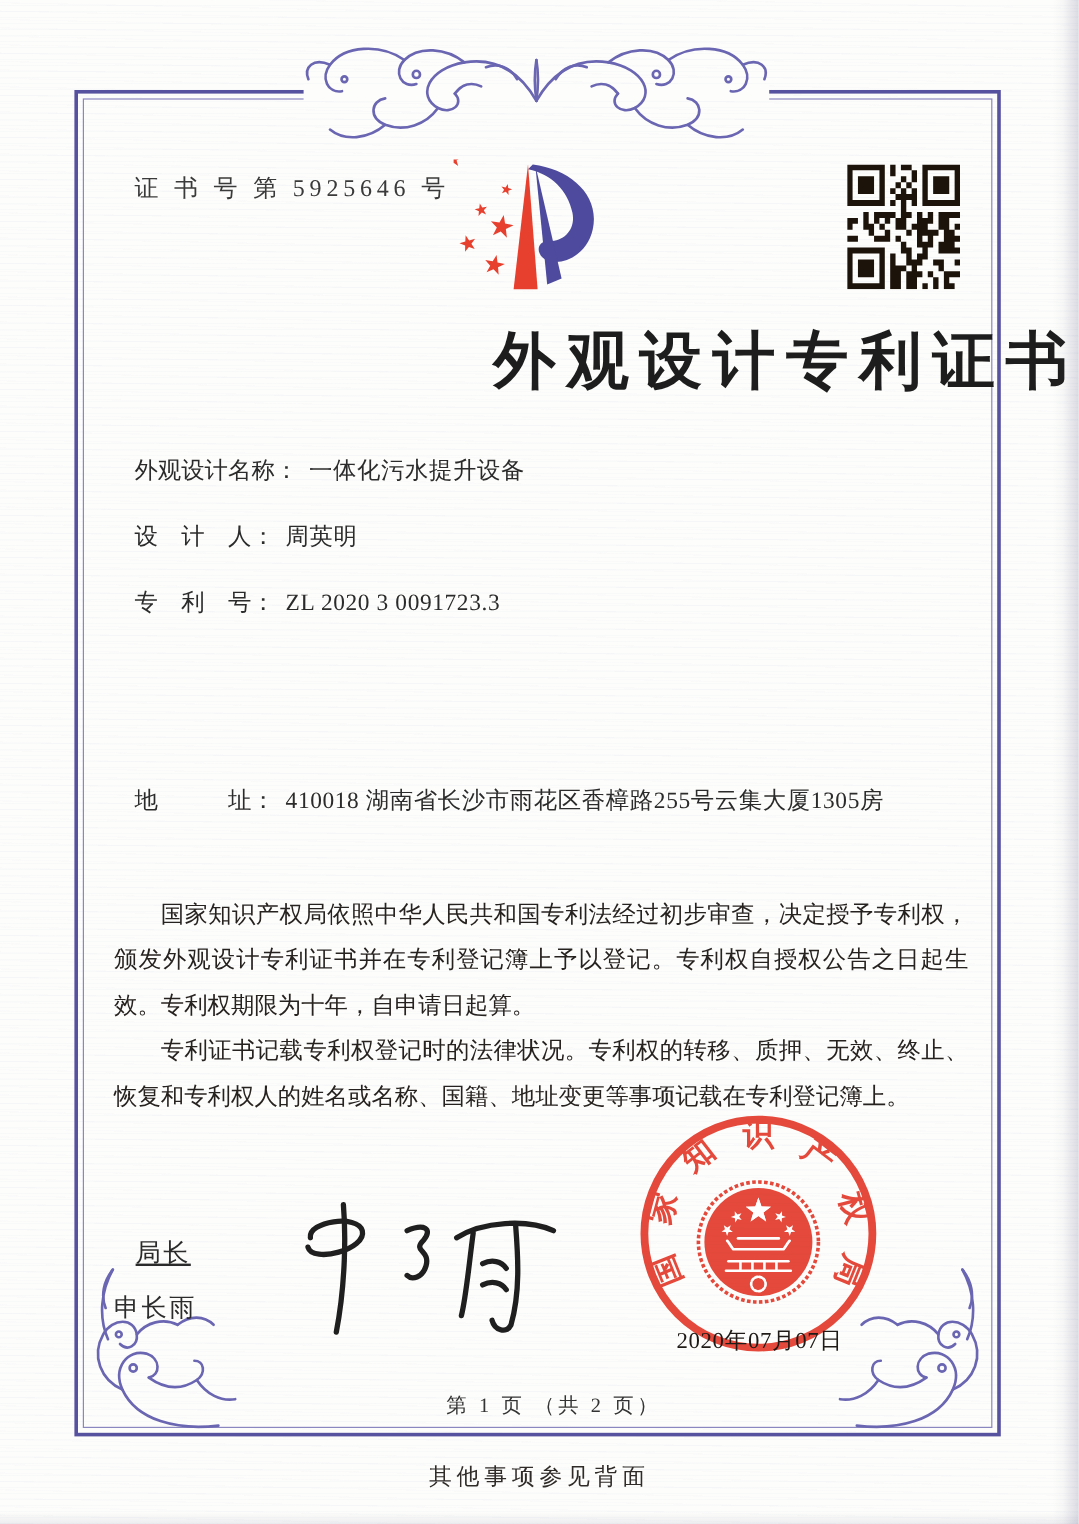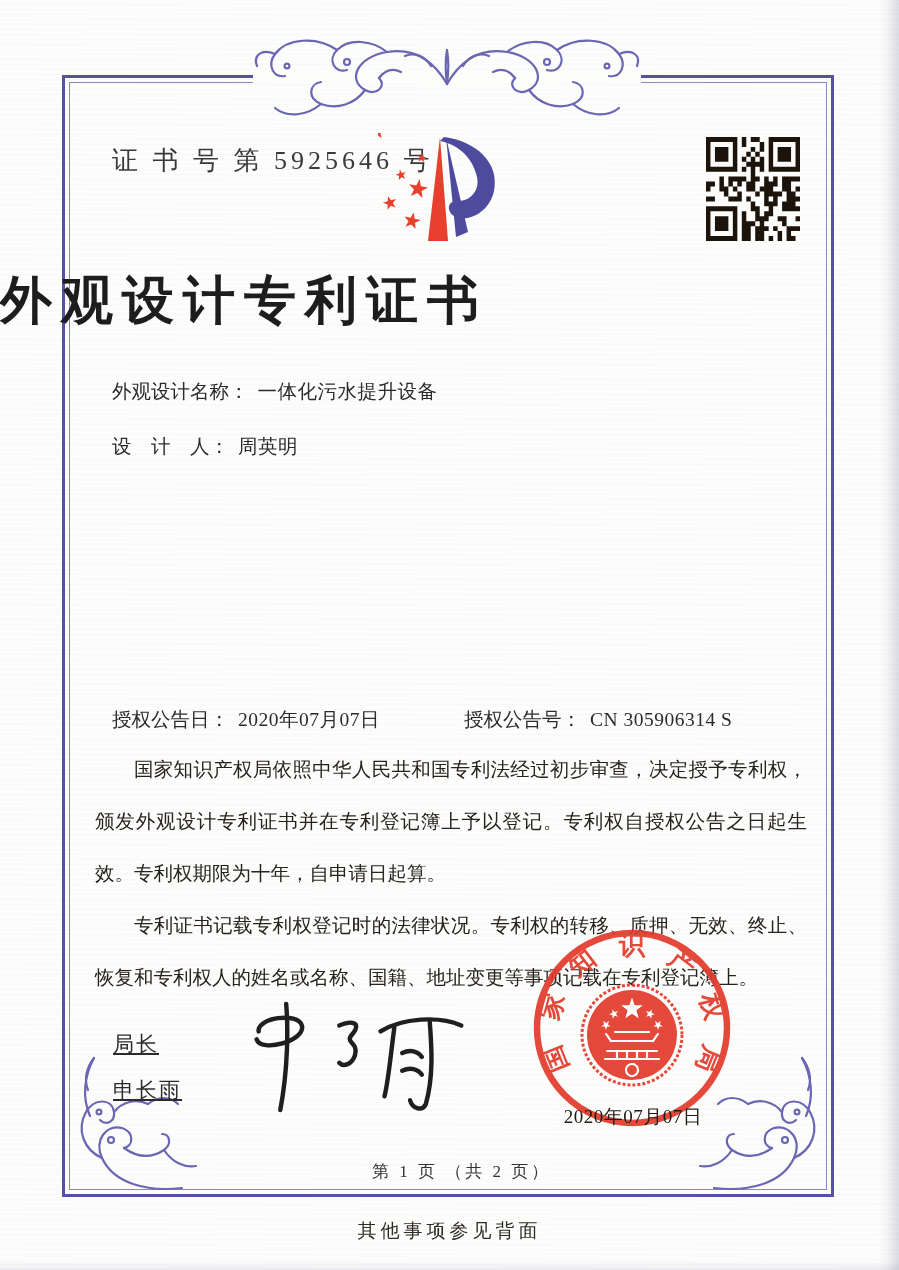--- a/index.html
+++ b/index.html
@@ -18,39 +18,39 @@
   .scan-edge-bottom { position:absolute; left:0; bottom:0; width:100%; height:10px;
     background:linear-gradient(to top, rgba(95,95,140,0.10), transparent); }
 
   
   .frame-outer { position:absolute; left:62px; top:75px; width:772px; height:1122px;
     border:3px solid #57529f; }
   .frame-inner { position:absolute; left:69px; top:82px; width:758px; height:1108px;
     border:1px solid #8a86c0; }
   .ornament { position:absolute; pointer-events:none; }
 
-  .cert-no { position:absolute; left:112px; top:143px; font-size:26px; letter-spacing:4px; color:#3a3a3a; }
+  .cert-no { position:absolute; left:112px; top:143px; font-size:20px; letter-spacing:4px; color:#3a3a3a; }
 
   .logo-box { position:absolute; left:378px; top:133px; width:132px; height:110px; }
   .qr-box { position:absolute; left:706px; top:137px; width:94px; height:104px; }
 
-  .doc-title { position:absolute; left:0; top:266px; width:830px; text-align:left;
+  .doc-title { position:absolute; left:0; top:266px; width:899px; text-align:right;
     font-size:52px; font-weight:700; letter-spacing:9px; color:#1d1d1d; }
 
   .field-row { position:absolute; left:112px; white-space:nowrap; font-size:19.5px; color:#2b2b2b; }
   .flabel { display:inline-block; }
   .fvalue { margin-left:9px; letter-spacing:0.5px; }
   .pair2 { position:absolute; left:352px; white-space:nowrap; }
 
   .body-text { position:absolute; left:95px; top:744px; width:712px;
-    font-size:19.5px; line-height:52px; text-align:justify; color:#262220; }
+    font-size:19.5px; line-height:38px; text-align:justify; color:#262220; }
   .body-text p { text-indent:2em; }
 
   .signer-title { position:absolute; left:113px; top:1030px; font-size:21px; letter-spacing:2px;text-decoration:underline; }
-  .signer-name  { position:absolute; left:113px; top:1076px; font-size:21px; letter-spacing:2px;text-decoration:underline; }
+  .signer-name  { position:absolute; left:95px; top:1076px; font-size:21px; letter-spacing:2px; }
   .signature-box { position:absolute; left:235px; top:998px; width:240px; height:118px; }
 
   .seal-box { position:absolute; left:527px; top:923px; width:210px; height:210px; opacity:0.92; }
   .seal-char { font-size:26px; font-weight:700; fill:#e23a2b; }
   .seal-date { position:absolute; left:538px; top:1104px; width:190px; text-align:center;
     font-size:19px; color:#1e1a17; letter-spacing:0.5px; }
 
   .page-no { position:absolute; left:12px; top:1160px; width:899px; text-align:center;
     font-size:17px; letter-spacing:3px; color:#333; }
   .back-note { position:absolute; left:0; top:1218px; width:899px; text-align:center;
@@ -145,25 +145,25 @@
   </div>
 
   <div class="doc-title">外观设计专利证书</div>
 
   <div class="field-row" style="top:433px">
     <span class="flabel">设　计　人：</span><span class="fvalue">周英明</span>
   </div>
   <div class="field-row" style="top:378px">
     <span class="flabel">外观设计名称：</span><span class="fvalue">一体化污水提升设备</span>
   </div>
-  <div class="field-row" style="top:706px">
-    <span class="flabel">授权公告日：</span><span class="fvalue">2020年07月07日</span>
-    <span class="pair2">
-      <span class="flabel">授权公告号：</span><span class="fvalue">CN 305906314 S</span>
-    </span>
+  <div class="field-row" style="top:488px">
+    <span class="flabel">专　利　号：</span><span class="fvalue">ZL 2020 3 0091723.3</span>
+  </div>
+  <div class="field-row" style="top:653px">
+    <span class="flabel">地　　　址：</span><span class="fvalue">410018 湖南省长沙市雨花区香樟路255号云集大厦1305房</span>
   </div>
 
   <div class="body-text">
     <p>国家知识产权局依照中华人民共和国专利法经过初步审查，决定授予专利权，颁发外观设计专利证书并在专利登记簿上予以登记。专利权自授权公告之日起生效。专利权期限为十年，自申请日起算。</p>
     <p>专利证书记载专利权登记时的法律状况。专利权的转移、质押、无效、终止、恢复和专利权人的姓名或名称、国籍、地址变更等事项记载在专利登记簿上。</p>
   </div>
 
   <div class="signer-title">局长</div>
   <div class="signer-name">申长雨</div>
 

